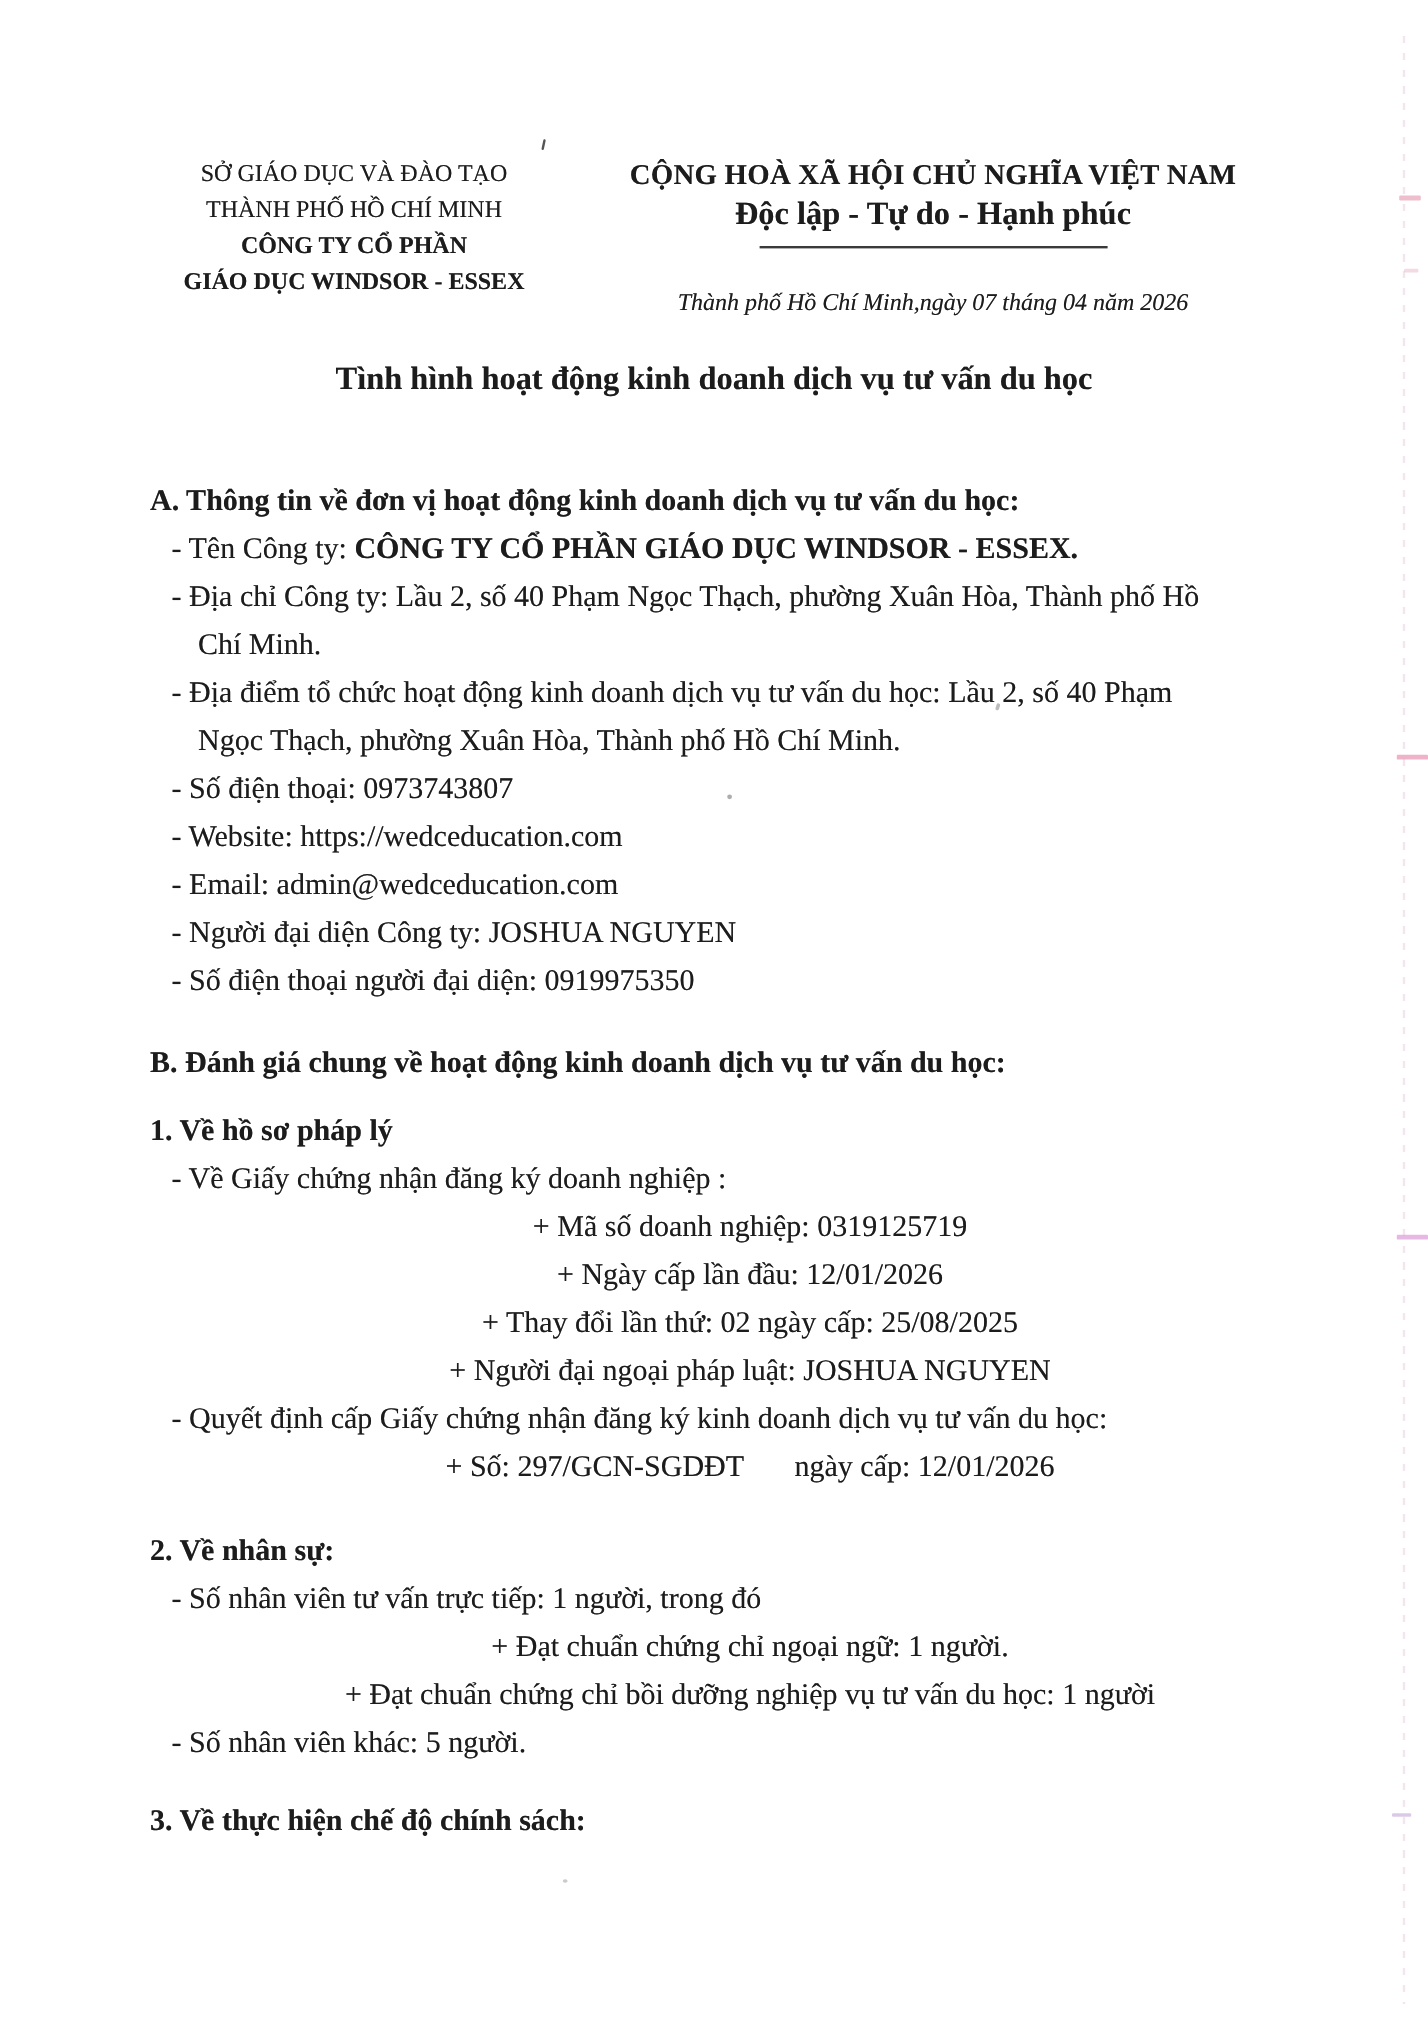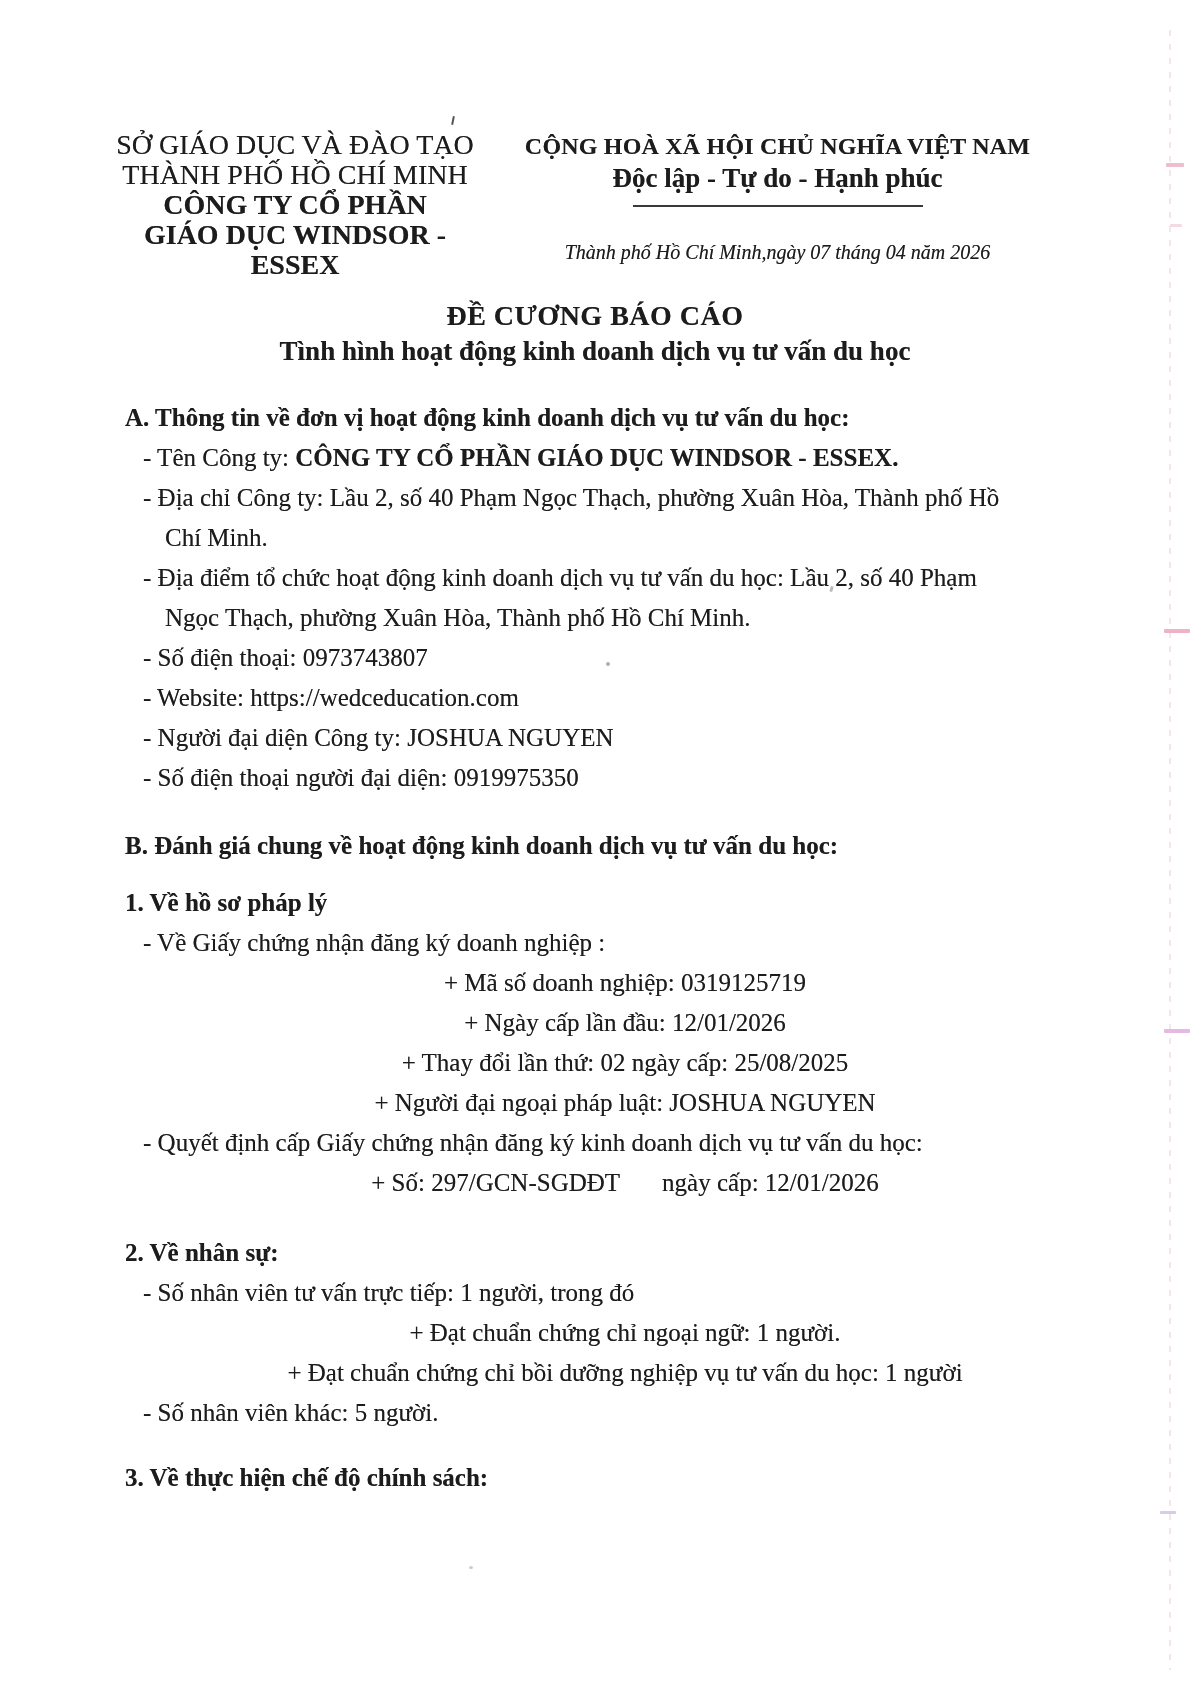--- a/index.html
+++ b/index.html
@@ -10,21 +10,21 @@
     overflow:hidden;
     font-family:"Liberation Serif","DejaVu Serif",serif;
     color:#1c1c1c;
   }
   .soft{ text-shadow:0 0 .5px rgba(20,20,20,.55); }
   .b{ font-weight:bold; }
 
   
   .hdr-left{
     position:absolute; top:130px; left:115px; width:360px;
-    text-align:center; font-size:28px; line-height:30px;
+    text-align:center; font-size:20px; line-height:30px;
   }
   .hdr-right{
     position:absolute; top:132px; left:500px; width:555px;
     text-align:center;
   }
   .hdr-right .country{ font-size:24px; line-height:28px; font-weight:bold; letter-spacing:.2px; }
   .hdr-right .motto{ font-size:27px; line-height:36px; font-weight:bold; }
   .hdr-right .rule{ width:290px; border-top:2px solid #3a3a3a; margin:9px auto 0 auto; }
   .hdr-right .dateline{ margin-top:30px; font-size:20px; line-height:30px; font-style:italic; }
 
@@ -81,38 +81,38 @@
   </div>
 
   <div class="hdr-right">
     <div class="country">CỘNG HOÀ XÃ HỘI CHỦ NGHĨA VIỆT NAM</div>
     <div class="motto">Độc lập - Tự do - Hạnh phúc</div>
     <div class="rule"></div>
     <div class="dateline">Thành phố Hồ Chí Minh,ngày 07 tháng 04 năm 2026</div>
   </div>
 
   <div class="title-block">
-    <div class="t1">ĐỀ CƯƠNG BÁO CÁO</div>
     <div class="t2">Tình hình hoạt động kinh doanh dịch vụ tư vấn du học</div>
   </div>
 
   <div class="doc-body">
 
     <div class="line h">A. Thông tin về đơn vị hoạt động kinh doanh dịch vụ tư vấn du học:</div>
 
     <div class="line dash"><span>- Tên Công ty: </span><span class="b">CÔNG TY CỔ PHẦN GIÁO DỤC WINDSOR - ESSEX.</span></div>
 
     <div class="line dash">- Địa chỉ Công ty: Lầu 2, số 40 Phạm Ngọc Thạch, phường Xuân Hòa, Thành phố Hồ</div>
     <div class="line cont">Chí Minh.</div>
 
     <div class="line dash">- Địa điểm tổ chức hoạt động kinh doanh dịch vụ tư vấn du học: Lầu 2, số 40 Phạm</div>
     <div class="line cont">Ngọc Thạch, phường Xuân Hòa, Thành phố Hồ Chí Minh.</div>
 
     <div class="line dash">- Số điện thoại: 0973743807</div>
     <div class="line dash">- Website: https://wedceducation.com</div>
+    <div class="line dash">- Email: admin@wedceducation.com</div>
     <div class="line dash">- Người đại diện Công ty: JOSHUA NGUYEN</div>
     <div class="line dash">- Số điện thoại người đại diện: 0919975350</div>
 
     <div class="line h mt-b">B. Đánh giá chung về hoạt động kinh doanh dịch vụ tư vấn du học:</div>
 
     <div class="line h mt-1">1. Về hồ sơ pháp lý</div>
     <div class="line dash">- Về Giấy chứng nhận đăng ký doanh nghiệp :</div>
     <div class="line plus">+ Mã số doanh nghiệp: 0319125719</div>
     <div class="line plus">+ Ngày cấp lần đầu: 12/01/2026</div>
     <div class="line plus">+ Thay đổi lần thứ: 02 ngày cấp: 25/08/2025</div>

